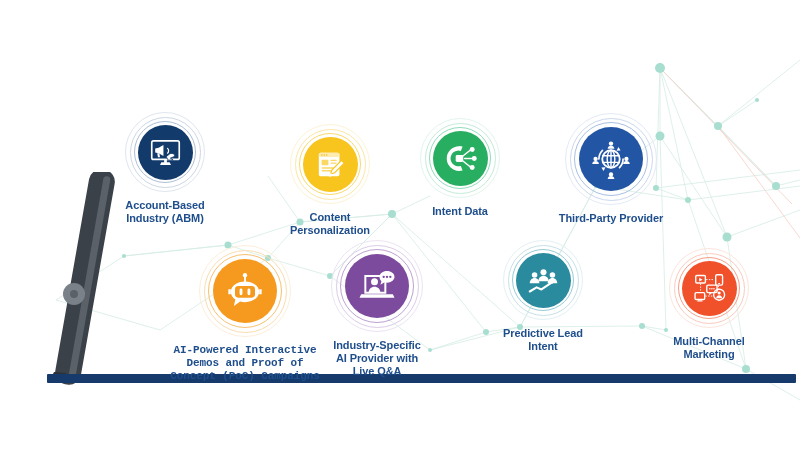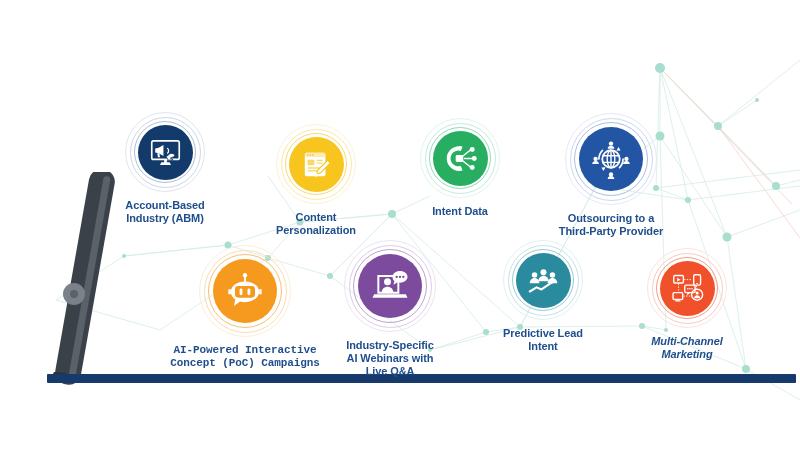--- a/index.html
+++ b/index.html
@@ -195,21 +195,21 @@
           <path d="M30 26c2.5-1 5-1 6.5.6 1.3 1.4 1 3-0.5 3.6l-5 2 4 2.6-7 .4-3-5z" fill="#fff" stroke="#123a6b" stroke-width="1.2"></path>
         </svg>
       </div>
     </div>
     <div class="label">
       <div>Account-Based</div>
       <div>Industry (ABM)</div>
     </div>
   </div>
 
-  <div class="node" style="left:251px; top:124px;">
+  <div class="node" style="left:265px; top:124px;">
     <div class="halo">
       <div class="ring r1" style="border-color:#fdf3d6;"></div>
       <div class="ring r2" style="border-color:#fbe7a8;"></div>
       <div class="ring r3" style="border-color:#f9d96f;"></div>
       <div class="disc" style="background:#f7c51e;">
         <svg viewBox="0 0 48 48" xmlns="http://www.w3.org/2000/svg">
           <rect x="7" y="7" width="30" height="34" rx="2.5" fill="#fff"></rect>
           <rect x="7" y="7" width="30" height="6" rx="2.5" fill="#fdebb0"></rect>
           <circle cx="11.5" cy="10" r="1" fill="#f0b000"></circle>
           <circle cx="15" cy="10" r="1" fill="#f0b000"></circle>
@@ -274,21 +274,20 @@
               <path d="M20 48c0-2.2 1.8-3.6 4-3.6s4 1.4 4 3.6z"></path>
             <circle cx="5.5" cy="24" r="2.6"></circle>
               <path d="M1.5 30c0-2.2 1.8-3.6 4-3.6s4 1.4 4 3.6z"></path>
             <circle cx="42.5" cy="24" r="2.6"></circle>
               <path d="M38.5 30c0-2.2 1.8-3.6 4-3.6s4 1.4 4 3.6z"></path>
           </g>
         </svg>
       </div>
     </div>
     <div class="label">
-      <div>Outsourcing to a</div>
       <div>Third-Party Provider</div>
     </div>
   </div>
 
   <div class="node big" style="left:180px; top:245px; width:150px; margin-left:-10px;font-family:Liberation Mono, monospace;">
     <div class="halo">
       <div class="ring r1" style="border-color:#fdeedb;"></div>
       <div class="ring r2" style="border-color:#fbdcb0;"></div>
       <div class="ring r3" style="border-color:#f8bf70;"></div>
       <div class="disc" style="background:#f59a1e;">
@@ -298,25 +297,26 @@
           <path d="M24 12.5c9.4 0 17 5.6 17 12.4 0 6.9-7.6 12.5-17 12.5-2 0-4-.3-5.8-.8l-7.6 5.4 1.8-7.7C8.9 31.9 7 28.7 7 24.9c0-6.8 7.6-12.4 17-12.4z" fill="#fff"></path>
           <rect x="12" y="18" width="24" height="14" rx="4" fill="#f59a1e"></rect>
           <rect x="17.5" y="21" width="3.4" height="8" rx="1.7" fill="#fff"></rect>
           <rect x="27" y="21" width="3.4" height="8" rx="1.7" fill="#fff"></rect>
           <path d="M7 22H4v6h3zM41 22h3v6h-3z" fill="#fff"></path>
         </svg>
       </div>
     </div>
     <div class="label">
       <div>AI-Powered Interactive</div>
+      <div>Demos and Proof of</div>
       <div>Concept (PoC) Campaigns</div>
     </div>
   </div>
 
-  <div class="node big" style="left:325px; top:240px;">
+  <div class="node big" style="left:312px; top:240px;">
     <div class="halo">
       <div class="ring r1" style="border-color:#ece3f3;"></div>
       <div class="ring r2" style="border-color:#dbcbe8;"></div>
       <div class="ring r3" style="border-color:#bda2d2;"></div>
       <div class="disc" style="background:#7d4b9e;">
         <svg viewBox="0 0 48 48" xmlns="http://www.w3.org/2000/svg">
           <path d="M10 12h24v20H10z" fill="none" stroke="#fff" stroke-width="2.4"></path>
           <path d="M5 34h38l2 4H3z" fill="#fff"></path>
           <circle cx="21" cy="19" r="4.2" fill="#fff"></circle>
           <path d="M14 32c0-4.2 3.1-7 7-7s7 2.8 7 7z" fill="#fff"></path>
@@ -324,21 +324,21 @@
           <g fill="#7d4b9e">
             <circle cx="32" cy="13" r="1.4"></circle>
               <circle cx="36" cy="13" r="1.4"></circle>
               <circle cx="40" cy="13" r="1.4"></circle>
           </g>
         </svg>
       </div>
     </div>
     <div class="label">
       <div>Industry-Specific</div>
-      <div>AI Webinars with</div>
+      <div>AI Provider with</div>
       <div>Live Q&amp;A</div>
     </div>
   </div>
 
   <div class="node" style="left:478px; top:240px;">
     <div class="halo">
       <div class="ring r1" style="border-color:#e3f0f3;"></div>
       <div class="ring r2" style="border-color:#c6e1e7;"></div>
       <div class="ring r3" style="border-color:#97cbd6;"></div>
       <div class="disc" style="background:#2a8a9e;">
@@ -355,21 +355,21 @@
           <path d="M31 24l8-3-2 8z" fill="#fff"></path>
         </svg>
       </div>
     </div>
     <div class="label">
       <div>Predictive Lead</div>
       <div>Intent</div>
     </div>
   </div>
 
-  <div class="node" style="left:622px; top:248px;font-style:italic;">
+  <div class="node" style="left:644px; top:248px;">
     <div class="halo">
       <div class="ring r1" style="border-color:#fde4dd;"></div>
       <div class="ring r2" style="border-color:#fbcbbe;"></div>
       <div class="ring r3" style="border-color:#f79e86;"></div>
       <div class="disc" style="background:#f0502a;">
         <svg viewBox="0 0 48 48" xmlns="http://www.w3.org/2000/svg">
           <rect x="4" y="5" width="14" height="11" rx="1.6" fill="none" stroke="#fff" stroke-width="2"></rect>
           <path d="M9 8.5l5 2.6-5 2.6z" fill="#fff"></path>
           <rect x="33" y="4" width="10" height="15" rx="2" fill="none" stroke="#fff" stroke-width="2"></rect>
           <rect x="36.5" y="16" width="3" height="1.4" rx="0.7" fill="#fff"></rect>

